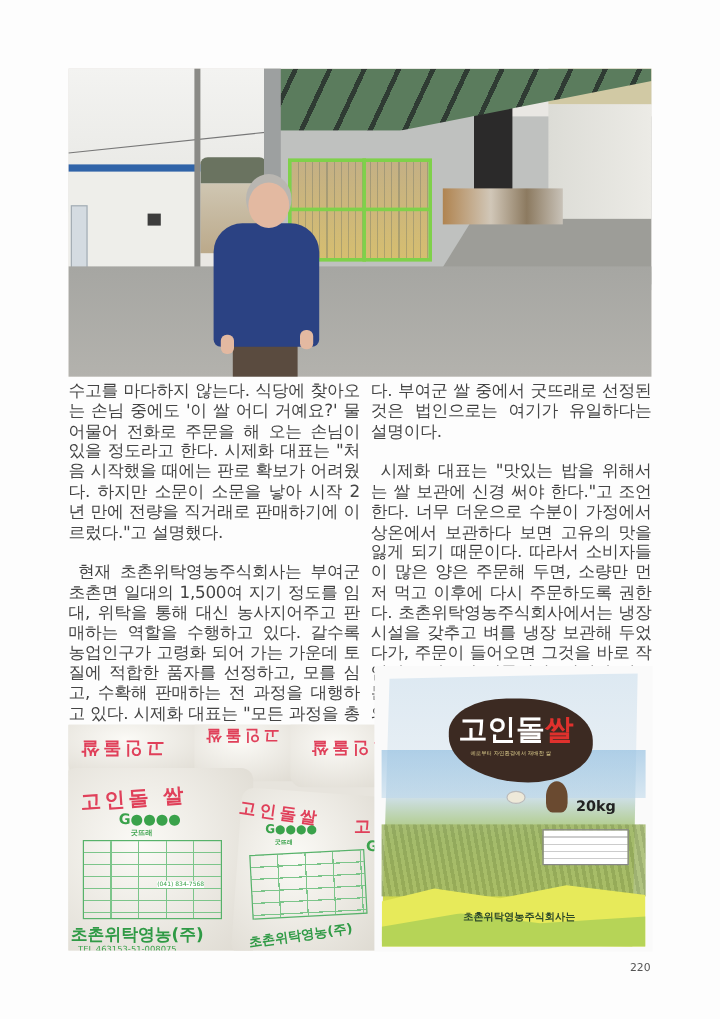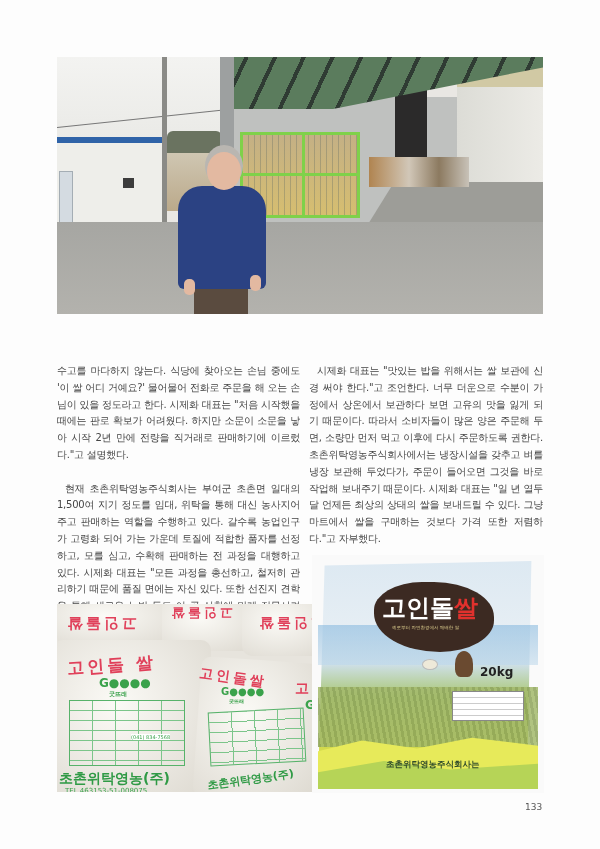--- a/index.html
+++ b/index.html
@@ -30,21 +30,21 @@
     #top-photo .floor { position:absolute; left:0; top:165px; width:486px; height:92px; background: linear-gradient(#a6a6a2,#b3b2ad); }
     #top-photo .floor-right { position:absolute; left:300px; top:125px; width:186px; height:60px; background:#9d9d98; clip-path: polygon(0 100%,20% 0,100% 0,100% 100%); }
     #top-photo .clutter { position:absolute; left:312px; top:100px; width:100px; height:30px; background: linear-gradient(90deg,#b08450,#d1c7b8 40%,#8c7a60 70%,#c8c2b8); }
     #top-photo .person-head { position:absolute; left:150px; top:95px; width:34px; height:38px; border-radius:50%; background:#e3b9a1; box-shadow: 0 -5px 0 2px #b9b6b1; }
     #top-photo .person-body { position:absolute; left:121px; top:129px; width:88px; height:103px; background:#2b4283; border-radius:24px 24px 6px 6px; }
     #top-photo .person-legs { position:absolute; left:137px; top:210px; width:54px; height:47px; background:#5a4b3f; }
     #top-photo .person-hand-l { position:absolute; left:127px; top:222px; width:11px; height:16px; background:#e3b9a1; border-radius:5px; }
     #top-photo .person-hand-r { position:absolute; left:193px; top:218px; width:11px; height:16px; background:#e3b9a1; border-radius:5px; }
 
     
-    .column { position: absolute; font-size: 10px; line-height: 16.8px; color: #444; letter-spacing: -0.25px; text-align: justify; margin-top: 45px; }
+    .column { position: absolute; font-size: 14px; line-height: 16.8px; color: #444; letter-spacing: -0.25px; text-align: justify; }
     #col-left { left: 57px; top: 318px; width: 243px; }
     #col-right { left: 309px; top: 318px; width: 234px; }
     .para { margin-bottom: 16.8px; }
     .para.indent { text-indent: 8px; }
 
     
     #sacks-photo { left: 57px; top: 604px; width: 263px; height: 188px; background: #e7e4dd; }
     .sack { position:absolute; background: radial-gradient(ellipse at 40% 40%, #fbfaf6, #dcd8cf); border-radius: 10px; }
     .sack-title { position:absolute; color:#e0405a; font-weight:bold; font-size:17px; letter-spacing:3px; white-space:nowrap; }
     .sack-good { position:absolute; color:#3aa24b; font-weight:bold; font-size:12px; white-space:nowrap; }
@@ -102,20 +102,21 @@
   <div class="person-hand-r"></div>
   <div class="person-head"></div>
 </div>
 
 <div id="col-left" class="column">
   <p class="para">수고를 마다하지 않는다. 식당에 찾아오는 손님 중에도 '이 쌀 어디 거예요?' 물어물어 전화로 주문을 해 오는 손님이 있을 정도라고 한다. 시제화 대표는 "처음 시작했을 때에는 판로 확보가 어려웠다. 하지만 소문이 소문을 낳아 시작 2년 만에 전량을 직거래로 판매하기에 이르렀다."고 설명했다.</p>
   <p class="para indent">현재 초촌위탁영농주식회사는 부여군 초촌면 일대의 1,500여 지기 정도를 임대, 위탁을 통해 대신 농사지어주고 판매하는 역할을 수행하고 있다. 갈수록 농업인구가 고령화 되어 가는 가운데 토질에 적합한 품자를 선정하고, 모를 심고, 수확해 판매하는 전 과정을 대행하고 있다. 시제화 대표는 "모든 과정을 총선하고, 철저히 관리하기 때문에 품질 면에는 자신 있다. 또한 선진지 견학을 통해 새로운 농법 등도 이 곳 상황에 맞게 접목시켜 나가고 있다."고 설명했다. 이런 철저한 관리를 통해 부여 굿뜨래 상표도 획득했</p>
 </div>
 
 <div id="col-right" class="column">
+  <p class="para">다. 부여군 쌀 중에서 굿뜨래로 선정된 것은 법인으로는 여기가 유일하다는 설명이다.</p>
   <p class="para indent">시제화 대표는 "맛있는 밥을 위해서는 쌀 보관에 신경 써야 한다."고 조언한다. 너무 더운으로 수분이 가정에서 상온에서 보관하다 보면 고유의 맛을 잃게 되기 때문이다. 따라서 소비자들이 많은 양은 주문해 두면, 소량만 먼저 먹고 이후에 다시 주문하도록 권한다. 초촌위탁영농주식회사에서는 냉장시설을 갖추고 벼를 냉장 보관해 두었다가, 주문이 들어오면 그것을 바로 작업해 보내주기 때문이다. 시제화 대표는 "일 년 열두 달 언제든 최상의 상태의 쌀을 보내드릴 수 있다. 그냥 마트에서 쌀을 구매하는 것보다 가격 또한 저렴하다."고 자부했다.</p>
 </div>
 
 <div id="sacks-photo" class="photo">
 
   <div class="sack" style="left:0;top:-8px;width:120px;height:50px;"></div>
   <div class="sack" style="left:105px;top:-8px;width:95px;height:55px;"></div>
   <div class="sack" style="left:185px;top:-8px;width:90px;height:60px;"></div>
   <div class="sack-title" style="left:8px;top:10px;transform:rotate(180deg);font-size:15px;">고인돌쌀</div>
   <div class="sack-title" style="left:112px;top:0;transform:rotate(180deg);font-size:13px;">고인돌쌀</div>
@@ -150,13 +151,13 @@
   <div class="logo-blob"></div>
   <div class="logo-text"><span>고인돌</span><span class="red">쌀</span></div>
   <div class="logo-sub">예로부터 자연환경에서 재배한 쌀</div>
   <div class="rice-grain"></div>
   <div class="character"></div>
   <div class="weight">20kg</div>
   <div class="info-box"></div>
   <div class="company">초촌위탁영농주식회사는</div>
 </div>
 
-<div id="page-number">133</div>
+<div id="page-number">220</div>
 
 </body></html>

